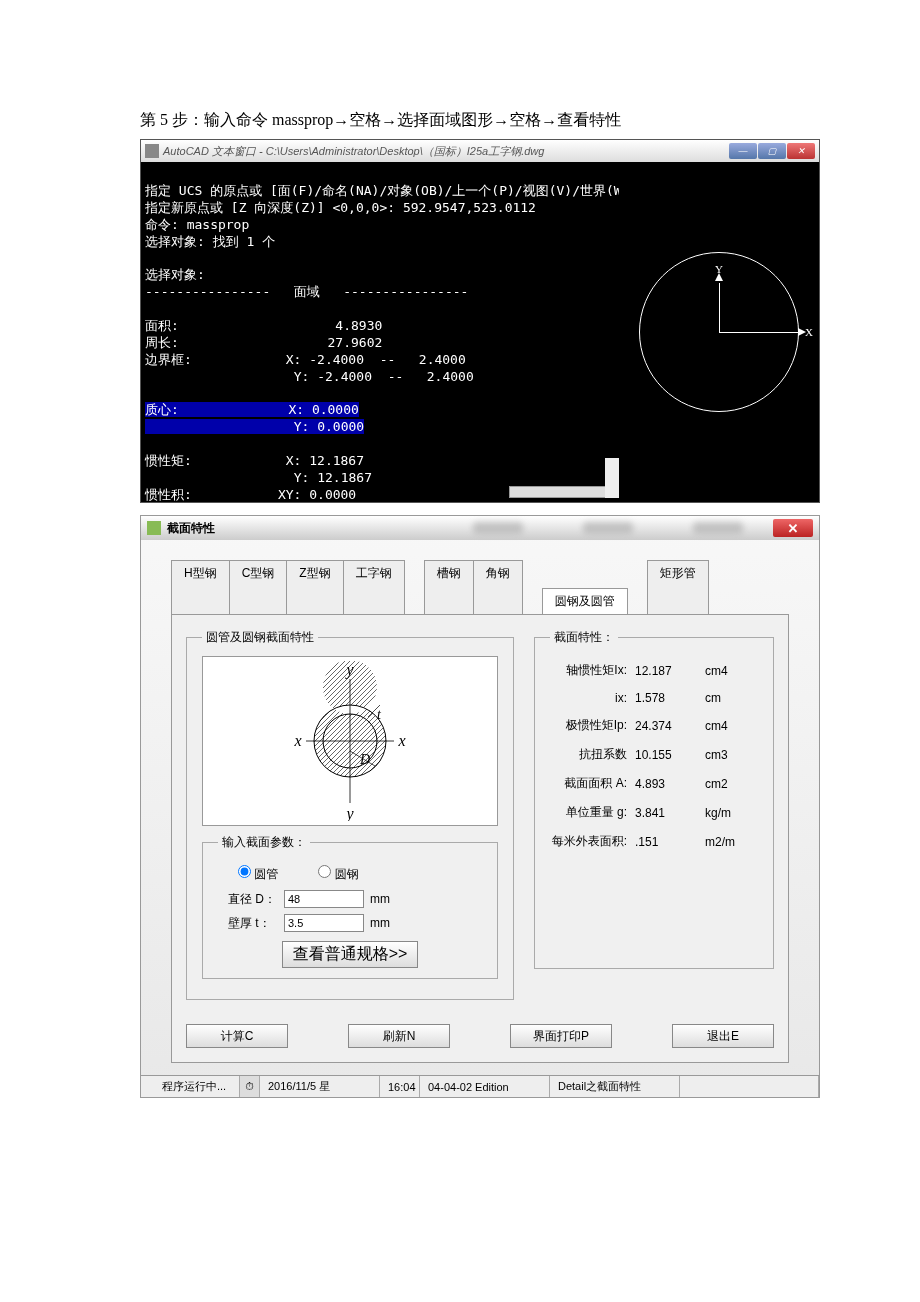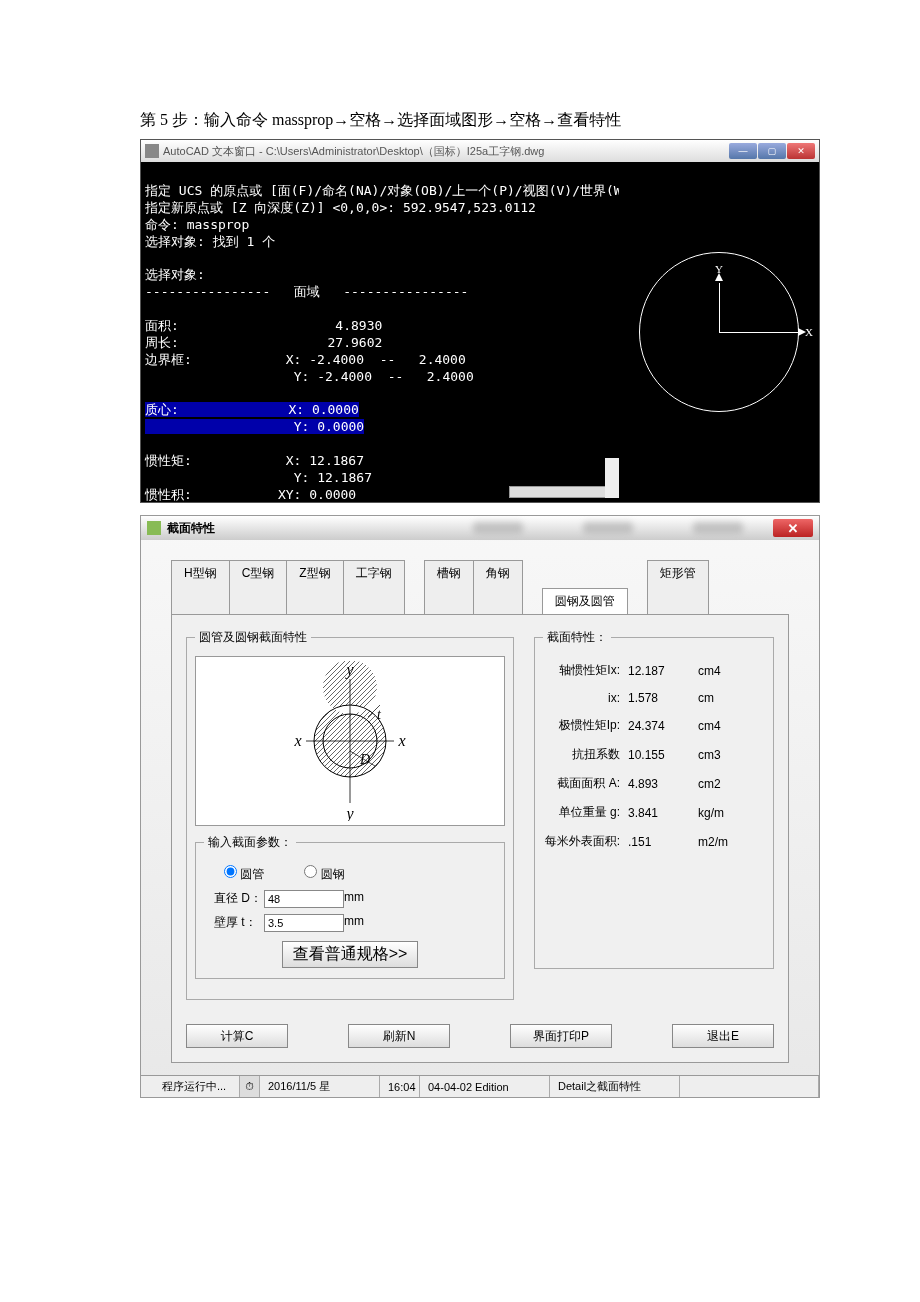--- a/index.html
+++ b/index.html
@@ -3,21 +3,21 @@
   <meta charset="utf-8">
   <style>
     * { margin: 0; padding: 0; box-sizing: border-box; }
     body { font-family: 'SimSun', serif; font-size: 14px; background: #fff; width: 920px; }
     
     .page { padding: 110px 140px 40px 140px; }
     .step-title { font-size: 16px; margin-bottom: 8px; }
     
     
     .acad-window { border: 1px solid #555; width: 680px; }
-    .acad-titlebar { background: linear-gradient(#fff, #ddd); height: 22px; display: flex; align-items: center; padding: 0 4px; font-size: 11px; color: #555; font-family: Arial; }
+    .acad-titlebar { background: linear-gradient(#fff, #ddd); height: 22px; display: flex; align-items: center; padding: 0 4px; font-size: 11px; color: #555; font-family: Arial; font-style: italic; }
     .acad-titlebar .icon { width: 14px; height: 14px; background: #888; margin-right: 4px; }
     .acad-titlebar .title-text { flex: 1; }
     .win-btns { display: flex; gap: 0; }
     .win-btn { width: 28px; height: 16px; font-size: 9px; display: flex; align-items: center; justify-content: center; border-radius: 2px; margin-left: 1px; }
     .win-min { background: linear-gradient(#9ad,#57a); color: #fff; }
     .win-max { background: linear-gradient(#9ad,#57a); color: #fff; }
     .win-close { background: linear-gradient(#e77,#b33); color: #fff; }
     .acad-menu { background: #eee; height: 18px; font-size: 11px; padding: 2px 6px; font-family: Arial; }
     .acad-body { display: flex; background: #000; height: 340px; }
     .acad-text { flex: 1; background: #000; color: #fff; font-family: 'SimSun', monospace; font-size: 13px; padding: 4px; white-space: pre; overflow: hidden; line-height: 1.3; position: relative; }
@@ -42,31 +42,31 @@
     .props-close { width: 40px; height: 18px; background #c33; color: #fff; background: linear-gradient(#e66,#b22); display: flex; align-items: center; justify-content: center; font-weight: bold; font-size: 13px; border-radius: 2px; }
     
     .props-content { padding: 20px 30px 12px 30px; position: relative; }
     .tabs { display: flex; gap: 0; margin-bottom: 0; }
     .tab { padding: 4px 12px; border: 1px solid #999; background: #eee; font-size: 12px; border-bottom: none; margin-right: -1px; }
     .tab.active { background: #fff; position: relative; z-index: 2; margin-top: 28px; }
     .tab-spacer { width: 20px; }
     
     .main-panel { border: 1px solid #999; padding: 14px; background: #f0f0f0; min-height: 380px; position: relative; }
     
-    fieldset { border: 1px solid #aaa; padding: 10px 8px; margin-bottom: 10px; }
+    fieldset { border: 1px solid #aaa; padding: 10px 15px; margin-bottom: 10px; }
     fieldset legend { padding: 0 4px; font-size: 12px; }
     
     .upper { display: flex; gap: 20px; }
     .left-group { flex: 1; }
     .diagram-box { background: #fff; border: 1px solid #999; height: 170px; display: flex; align-items: center; justify-content: center; margin-bottom: 8px; }
     .ring-svg { width: 140px; height: 160px; }
     
     .params-group { }
     .radio-row { display: flex; gap: 40px; padding: 4px 20px; }
-    .param-row { display: flex; padding: 3px 10px; font-size: 12px; }
+    .param-row { display: flex; align-items: center; gap: 6px; padding: 3px 10px; font-size: 12px; }
     .param-row .lbl { width: 50px; }
     .param-row input { width: 80px; height: 18px; border: 1px solid #888; padding: 0 3px; font-size: 11px; }
     .param-row .unit { width: 30px; }
     .spec-btn { display: block; margin: 6px auto 0; padding: 2px 10px; border: 1px solid #888; background: linear-gradient(#fff,#ddd); font-size: 16px; cursor: pointer; }
     
     .right-group { width: 240px; }
     .prop-row { display: flex; align-items: center; padding: 6px 0; font-size: 12px; }
     .prop-row .plbl { width: 85px; text-align: right; padding-right: 8px; }
     .prop-row .pval { width: 70px; border: none; background: transparent; font-size: 12px; font-family: Arial; }
     .prop-row .punit { width: 50px; }

